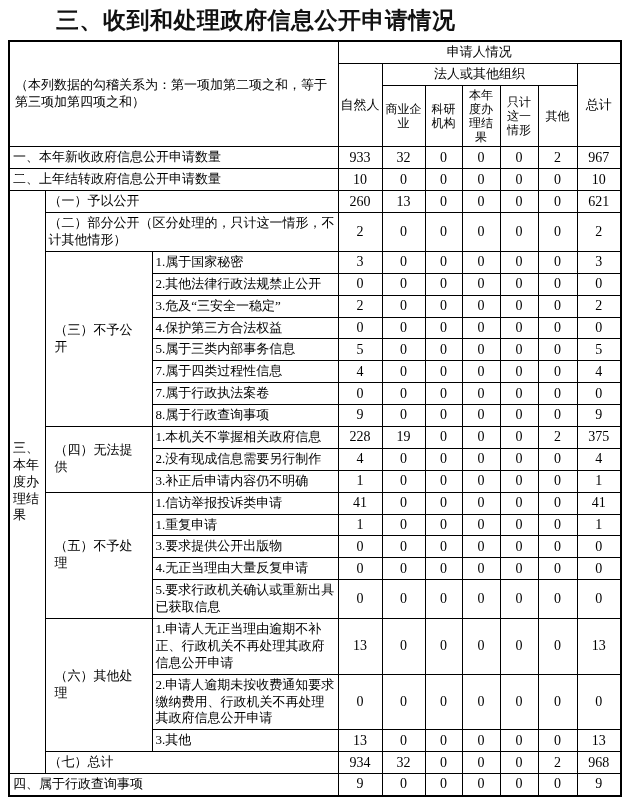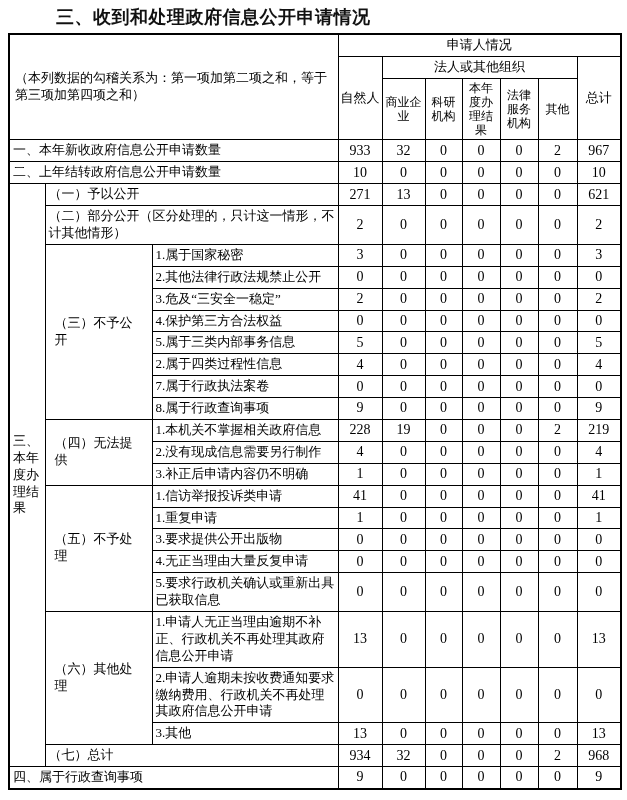--- a/index.html
+++ b/index.html
@@ -7,21 +7,21 @@
     margin: 0; padding: 0;
     width: 627px; height: 800px;
     background: #ffffff;
     color: #000000;
     font-family: "Liberation Serif", "DejaVu Serif", serif;
     overflow: hidden;
   }
   .title {
     font-family: "Liberation Sans", "DejaVu Sans", sans-serif;
     font-weight: bold;
-    font-size: 18px;
+    font-size: 23px;
     padding: 5px 0 4px 56px;
     letter-spacing: 0.5px;
     color: #111;
   }
   table.main {
     border-collapse: collapse;
     table-layout: fixed;
     width: 612px;
     margin-left: 8px;
     border: 2px solid #000;
@@ -68,21 +68,21 @@
   </tr>
   <tr>
     <td rowspan="2" class="hdr">自然人</td>
     <td colspan="5" class="hdr">法人或其他组织</td>
     <td rowspan="2" class="hdr">总计</td>
   </tr>
   <tr>
     <td class="hdr-small">商业企业</td>
     <td class="hdr-small">科研机构</td>
     <td class="hdr-small">本年度办理结果</td>
-    <td class="hdr-small">法律服务机构</td>
+    <td class="hdr-small">只计这一情形</td>
     <td class="hdr-small">其他</td>
   </tr>
 
   <tr>
     <td colspan="3" class="lbl">一、本年新收政府信息公开申请数量</td>
   <td class="num">933</td>
         <td class="num">32</td>
         <td class="num">0</td>
         <td class="num">0</td>
         <td class="num">0</td>
@@ -96,21 +96,21 @@
         <td class="num">0</td>
         <td class="num">0</td>
         <td class="num">0</td>
         <td class="num">0</td>
         <td class="num">10</td>
       </tr>
 
   <tr>
     <td rowspan="22" class="vlabel">三、本年度办理结果</td>
     <td colspan="2" class="lbl">（一）予以公开</td>
-  <td class="num">271</td>
+  <td class="num">260</td>
         <td class="num">13</td>
         <td class="num">0</td>
         <td class="num">0</td>
         <td class="num">0</td>
         <td class="num">0</td>
         <td class="num">621</td>
       </tr>
   <tr>
     <td colspan="2" class="lbl">（二）部分公开（区分处理的，只计这一情形，不计其他情形）</td>
   <td class="num">2</td>
@@ -167,21 +167,21 @@
     <td class="lbl">5.属于三类内部事务信息</td>
   <td class="num">5</td>
         <td class="num">0</td>
         <td class="num">0</td>
         <td class="num">0</td>
         <td class="num">0</td>
         <td class="num">0</td>
         <td class="num">5</td>
       </tr>
   <tr>
-    <td class="lbl">2.属于四类过程性信息</td>
+    <td class="lbl">7.属于四类过程性信息</td>
   <td class="num">4</td>
         <td class="num">0</td>
         <td class="num">0</td>
         <td class="num">0</td>
         <td class="num">0</td>
         <td class="num">0</td>
         <td class="num">4</td>
       </tr>
   <tr>
     <td class="lbl">7.属于行政执法案卷</td>
@@ -206,21 +206,21 @@
 
   <tr>
     <td rowspan="3" class="sublabel">（四）无法提供</td>
     <td class="lbl">1.本机关不掌握相关政府信息</td>
   <td class="num">228</td>
         <td class="num">19</td>
         <td class="num">0</td>
         <td class="num">0</td>
         <td class="num">0</td>
         <td class="num">2</td>
-        <td class="num">219</td>
+        <td class="num">375</td>
       </tr>
   <tr>
     <td class="lbl">2.没有现成信息需要另行制作</td>
   <td class="num">4</td>
         <td class="num">0</td>
         <td class="num">0</td>
         <td class="num">0</td>
         <td class="num">0</td>
         <td class="num">0</td>
         <td class="num">4</td>

